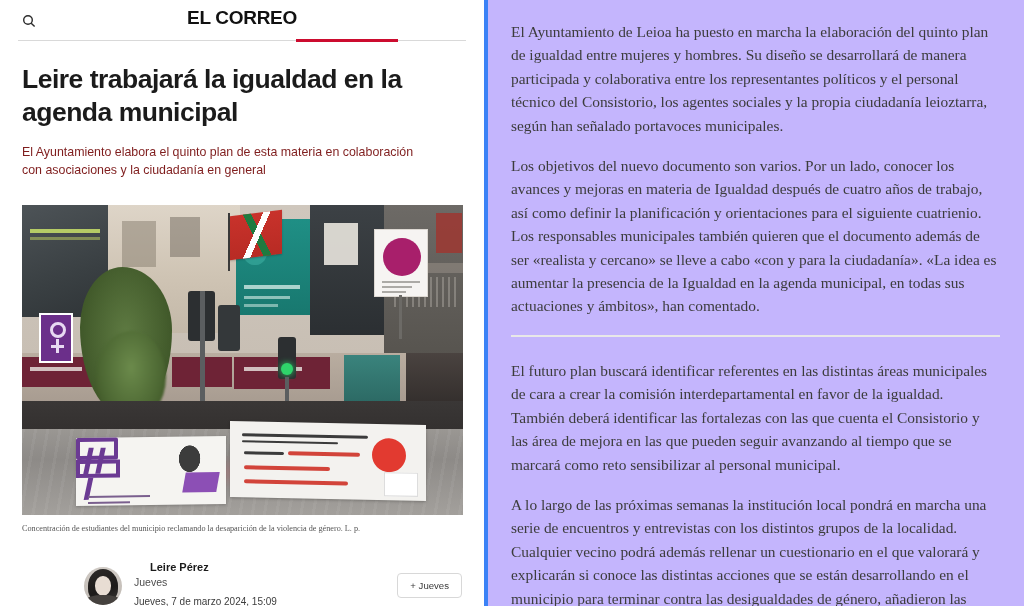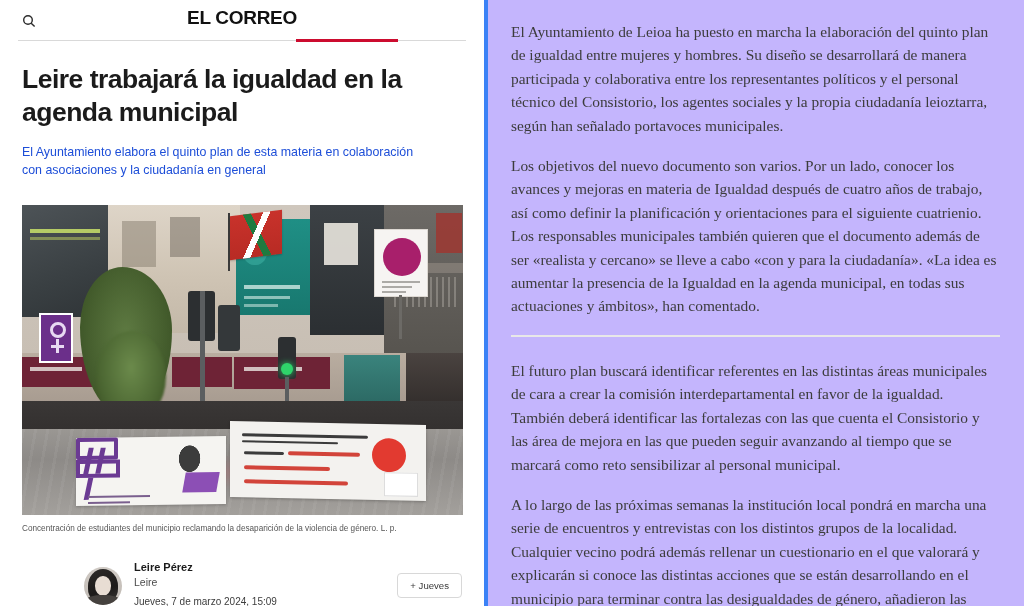--- a/index.html
+++ b/index.html
@@ -83,21 +83,21 @@
     font-size: 26.5px;
     line-height: 1.23;
     letter-spacing: -0.5px;
     color: #1b1b1b;
   }
   p.standfirst {
     margin: 16px 0 0 0;
     font-family: "Liberation Sans", sans-serif;
     font-size: 12.4px;
     line-height: 1.45;
-    color: #1d4ed8;
+    color: #7f1d1d;
     max-width: 392px;
   }
 
   
   .photo-wrap {
     margin: 25px 0 0 22px;
     width: 441px;
     height: 310px;
     position: relative;
     overflow: hidden;
@@ -282,21 +282,21 @@
   .bl-sub{position:absolute;left:12px;bottom:8px;width:62px;height:2px;background:#7a5f8e;}
   .bl-sub2{position:absolute;left:12px;bottom:2px;width:42px;height:2px;background:#7a5f8e;}
 
   
   .caption {
     margin: 8px 0 0 22px;
     width: 441px;
     font-size: 8.2px;
     line-height: 1.35;
     color: #555555;
-    font-family: Liberation Sans, sans-serif;
+    font-family: Liberation Serif, serif;
   }
 
   
   .byline-row {
     margin: 26px 0 0 0;
     padding: 0 22px 0 84px;
     display: flex;
     align-items: center;
   }
   .avatar {
@@ -312,21 +312,21 @@
   .avatar .face{
     position:absolute;left:11px;top:9px;width:16px;height:20px;border-radius:48% 48% 50% 50%;
     background:#e8ddd3;
   }
   .avatar .shoulder{
     position:absolute;left:2px;bottom:0;width:34px;height:10px;border-radius:50% 50% 0 0;
     background:#45413e;
   }
   .byline-text { margin-left: 12px; }
   .author-name {
-    font-size: 11px; font-weight: 700; color: #1b1b1b; line-height: 1.35;
+    font-size: 11px; font-weight: 700; color: #1b1b1b; line-height: 1.35; margin-left: 16px;
   }
   .author-place {
     font-size: 10.5px; color: #4c4c4c; line-height: 1.5;
   }
   .pub-date {
     font-size: 10px; color: #3d3d3d; line-height: 1.8; margin-top: 2px;
   }
   .follow-btn {
     margin-left: auto;
     border: 1px solid #d8d8d8;
@@ -469,21 +469,21 @@
     <div class="caption">Concentración de estudiantes del municipio reclamando la desaparición de la violencia de género. L. p.</div>
 
     <div class="byline-row">
       <div class="avatar">
         <div class="hair"></div>
         <div class="face"></div>
         <div class="shoulder"></div>
       </div>
       <div class="byline-text">
         <div class="author-name">Leire Pérez</div>
-        <div class="author-place">Leire</div>
+        <div class="author-place">Jueves</div>
         <div class="pub-date">Jueves, 7 de marzo 2024, 15:09</div>
       </div>
       <button class="follow-btn">+ Jueves</button>
     </div>
   </div>
 
   <div class="right-col">
     <p class="body-p">El Ayuntamiento de Leioa ha puesto en marcha la elaboración del quinto plan de igualdad entre mujeres y hombres. Su diseño se desarrollará de manera participada y colaborativa entre los representantes políticos y el personal técnico del Consistorio, los agentes sociales y la propia ciudadanía leioztarra, según han señalado portavoces municipales.</p>
     <p class="body-p">Los objetivos del nuevo documento son varios. Por un lado, conocer los avances y mejoras en materia de Igualdad después de cuatro años de trabajo, así como definir la planificación y orientaciones para el siguiente cuatrienio. Los responsables municipales también quieren que el documento además de ser «realista y cercano» se lleve a cabo «con y para la ciudadanía». «La idea es aumentar la presencia de la Igualdad en la agenda municipal, en todas sus actuaciones y ámbitos», han comentado.</p>
     <div class="body-divider"></div>

